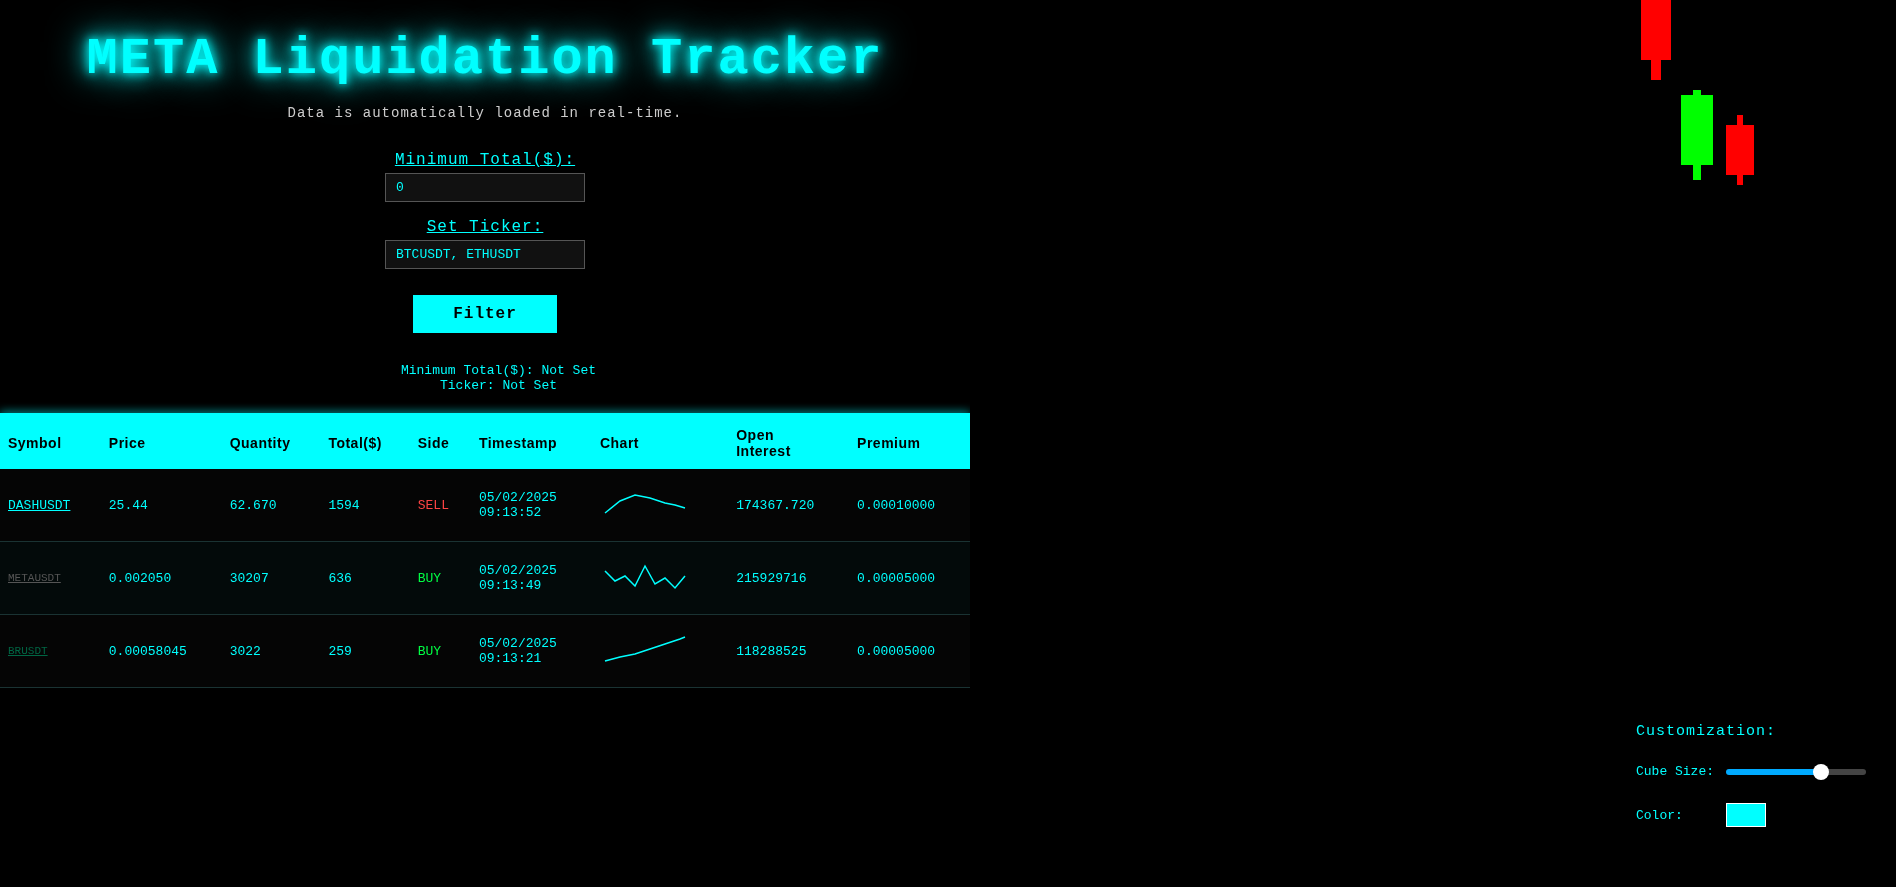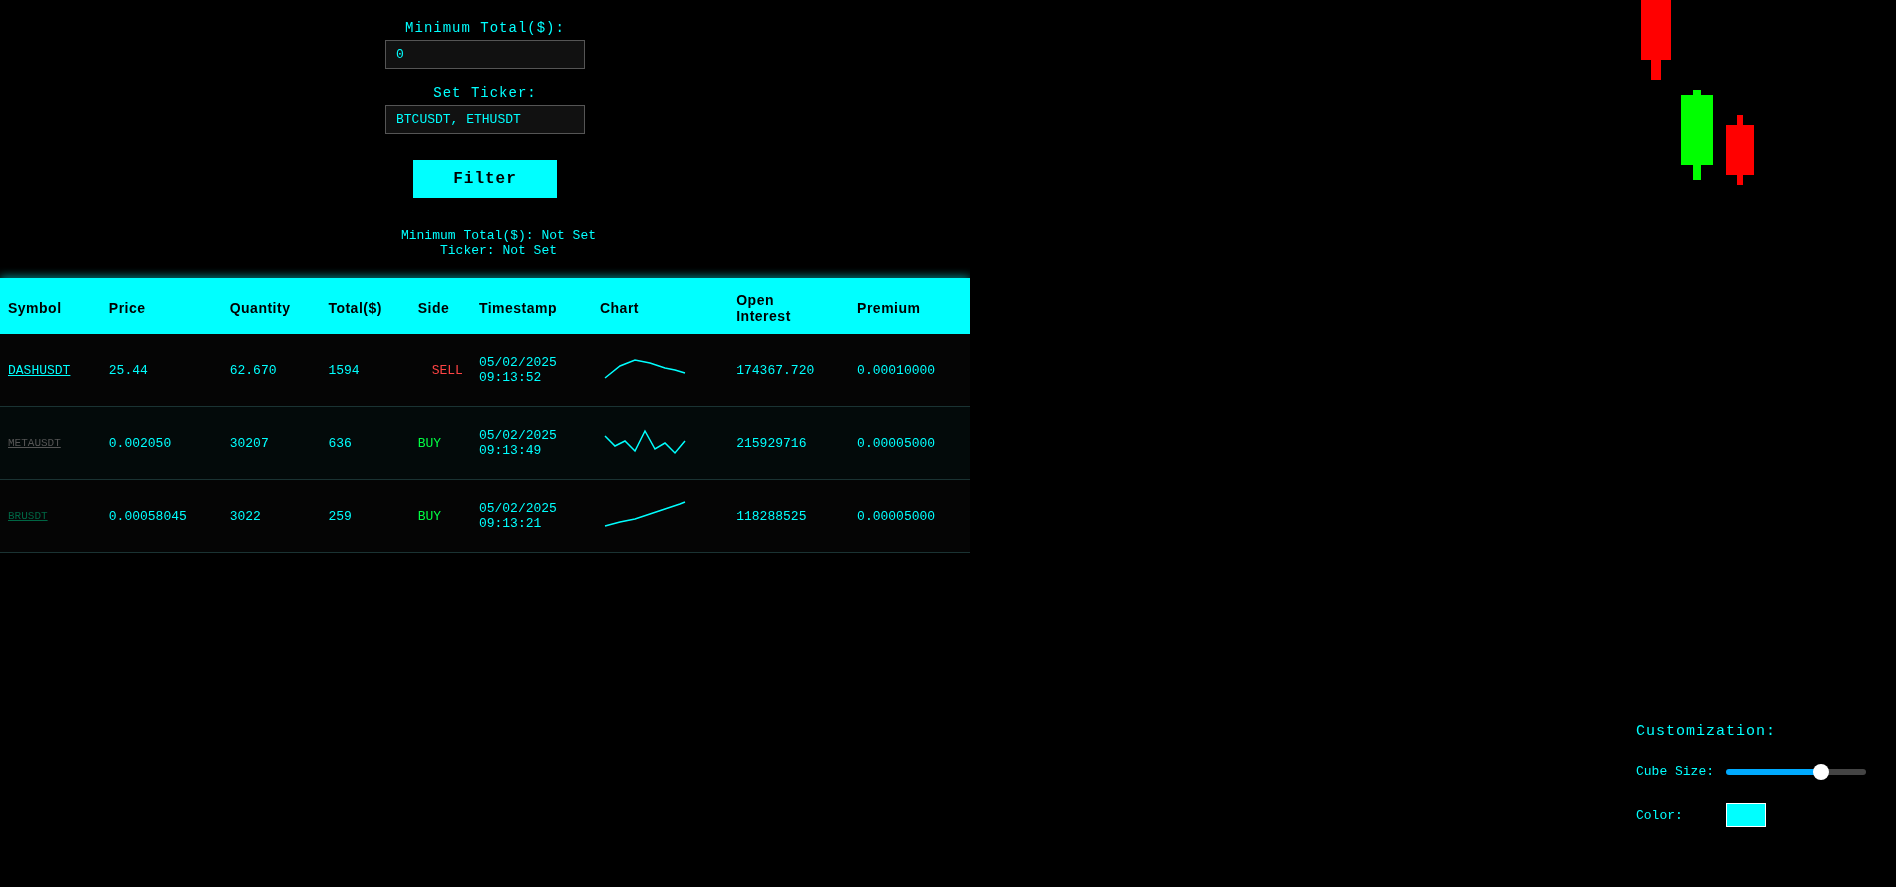--- a/index.html
+++ b/index.html
@@ -63,23 +63,24 @@
 
     .form-group {
       margin-bottom: 16px;
       display: flex;
       flex-direction: column;
       align-items: center;
     }
 
     .form-label {
       color: #00ffff;
-      font-size: 14px;
+      font-size: 16px;
       margin-bottom: 4px;
       letter-spacing: 1px;
+      text-decoration: underline;
     }
 
     .form-input {
       background: #111;
       border: 1px solid #555;
       color: #00ffff;
       font-family: 'Courier New', monospace;
       font-size: 13px;
       padding: 6px 10px;
       width: 200px;
@@ -159,21 +160,20 @@
 
     .symbol-cell {
       color: #00ffff;
       text-decoration: underline;
       cursor: pointer;
       font-family: Liberation Mono, monospace;
     }
 
     .side-sell {
       color: #ff4444;
-      text-align: right;
     }
 
     .side-buy {
       color: #00ff44;
     }
 
     
     .mini-chart {
       width: 90px;
       height: 40px;
@@ -240,20 +240,24 @@
       cursor: pointer;
     }
   </style>
 </head>
 <body>
 
 <div class="main-container">
 
   <div class="left-panel">
 
+    <div class="title-section">
+      <h1 class="app-title">META Liquidation Tracker</h1>
+      <p class="subtitle">Data is automatically loaded in real-time.</p>
+    </div>
 
     <div class="form-section">
       <div class="form-group">
         <label class="form-label">Minimum Total($):</label>
         <input class="form-input" type="text" value="0" style="">
       </div>
       <div class="form-group">
         <label class="form-label">Set Ticker:</label>
         <input class="form-input" type="text" value="BTCUSDT, ETHUSDT" style="">
       </div>

